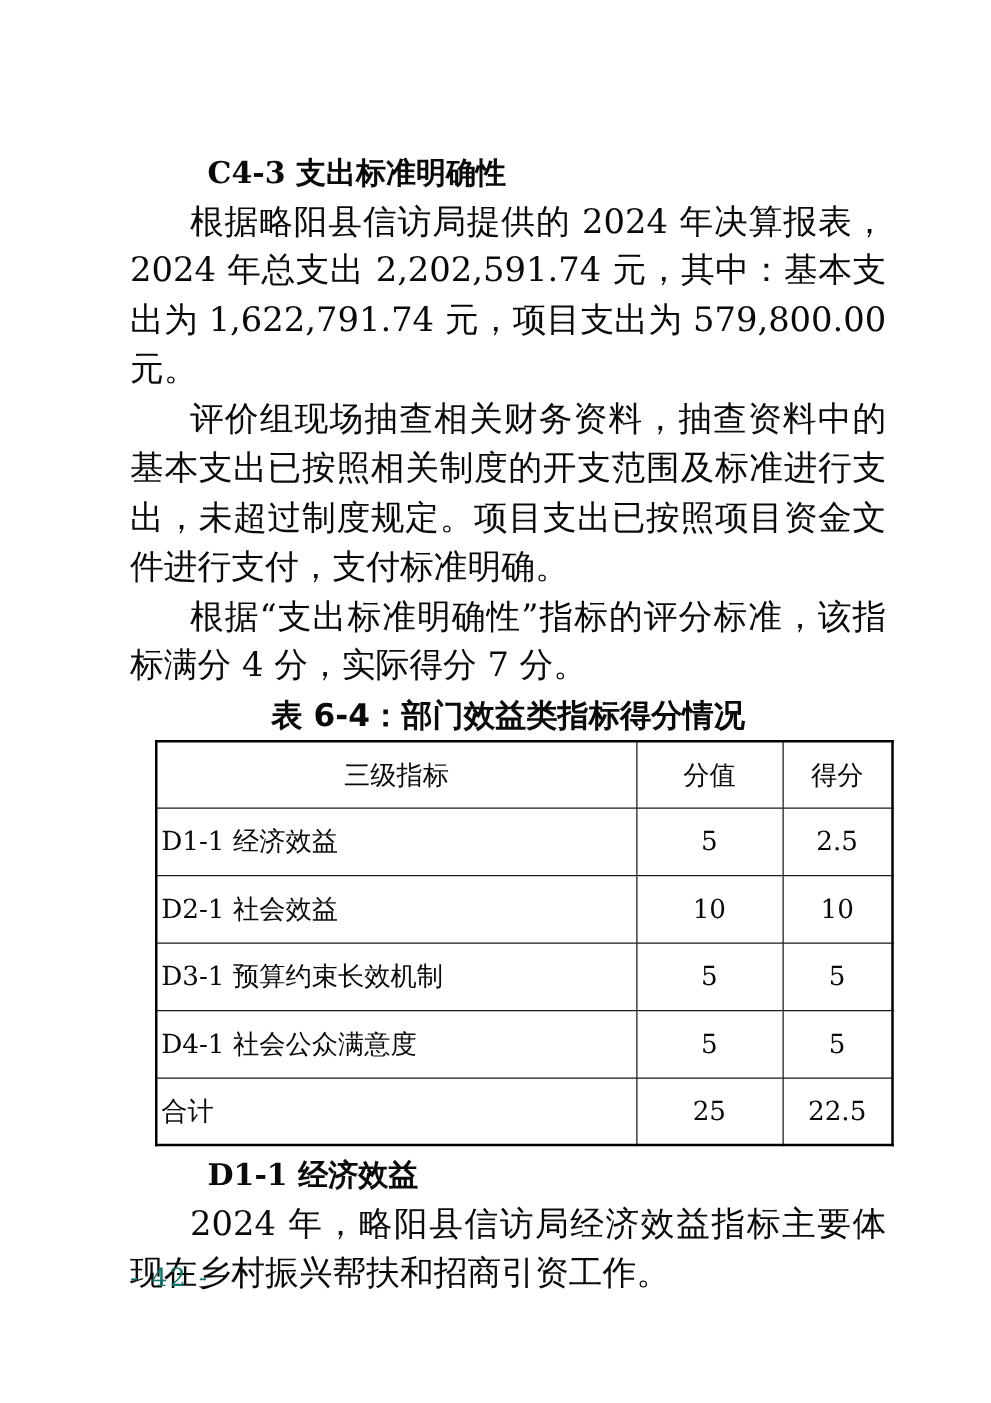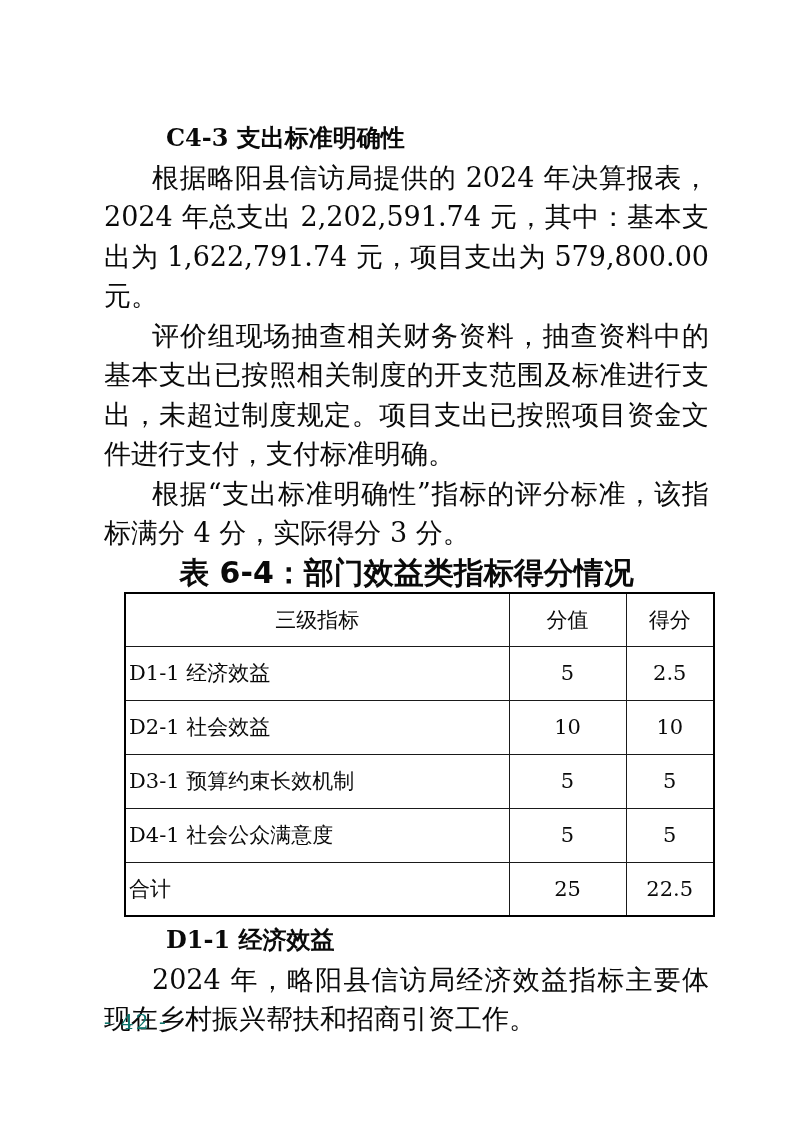--- a/index.html
+++ b/index.html
@@ -39,21 +39,21 @@
   .subsection-heading {
     margin: 0;
     font-size: 24px;
     line-height: 39.5px;
     font-weight: normal;
     text-indent: 62px;
     letter-spacing: 1px;
   }
   .table-title {
     margin: 0;
-    font-size: 30px;
+    font-size: 25px;
     line-height: 39.5px;
     font-weight: bold;
     text-align: center;
     font-family: "DejaVu Sans", "Liberation Sans", sans-serif;
   }
   table.score-table {
     border-collapse: collapse;
     margin-left: 20px;
     width: 589px;
     table-layout: fixed;
@@ -101,21 +101,21 @@
 
 <div class="page">
   <div class="content">
 
     <h2 class="section-heading">C4-3 支出标准明确性</h2>
 
     <p class="body-para">根据略阳县信访局提供的 2024 年决算报表，2024 年总支出 2,202,591.74 元，其中：基本支出为 1,622,791.74 元，项目支出为 579,800.00 元。</p>
 
     <p class="body-para">评价组现场抽查相关财务资料，抽查资料中的基本支出已按照相关制度的开支范围及标准进行支出，未超过制度规定。项目支出已按照项目资金文件进行支付，支付标准明确。</p>
 
-    <p class="body-para">根据“支出标准明确性”指标的评分标准，该指标满分 4 分，实际得分 3 分。</p>
+    <p class="body-para">根据“支出标准明确性”指标的评分标准，该指标满分 4 分，实际得分 7 分。</p>
 
 
     <p class="table-title">表 6-4：部门效益类指标得分情况</p>
 
     <table class="score-table">
       <colgroup>
         <col class="c1">
           <col class="c2">
           <col class="c3">
       </colgroup>

